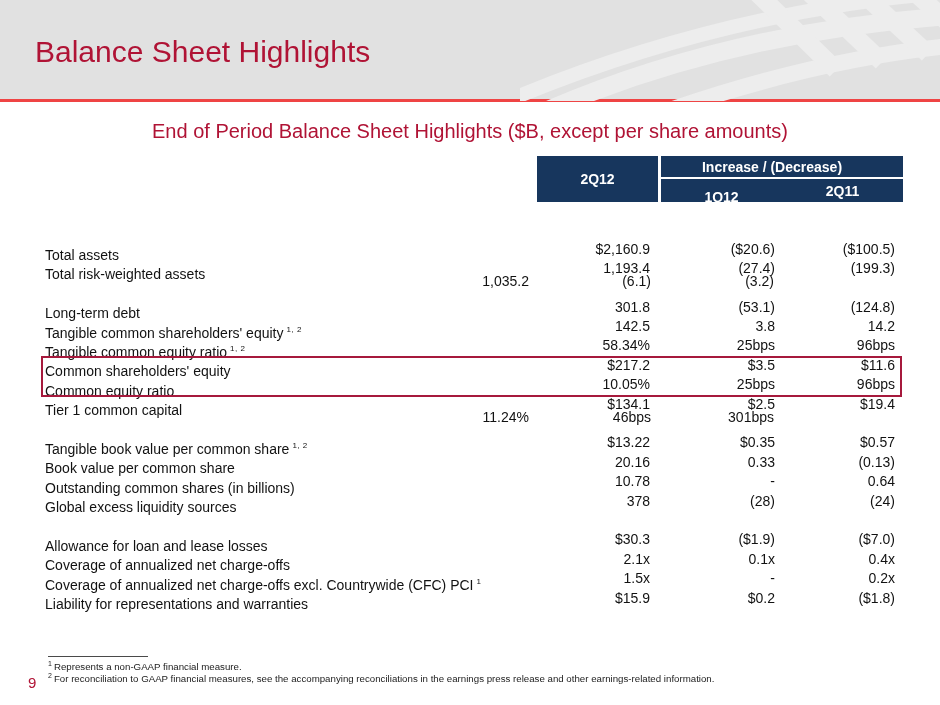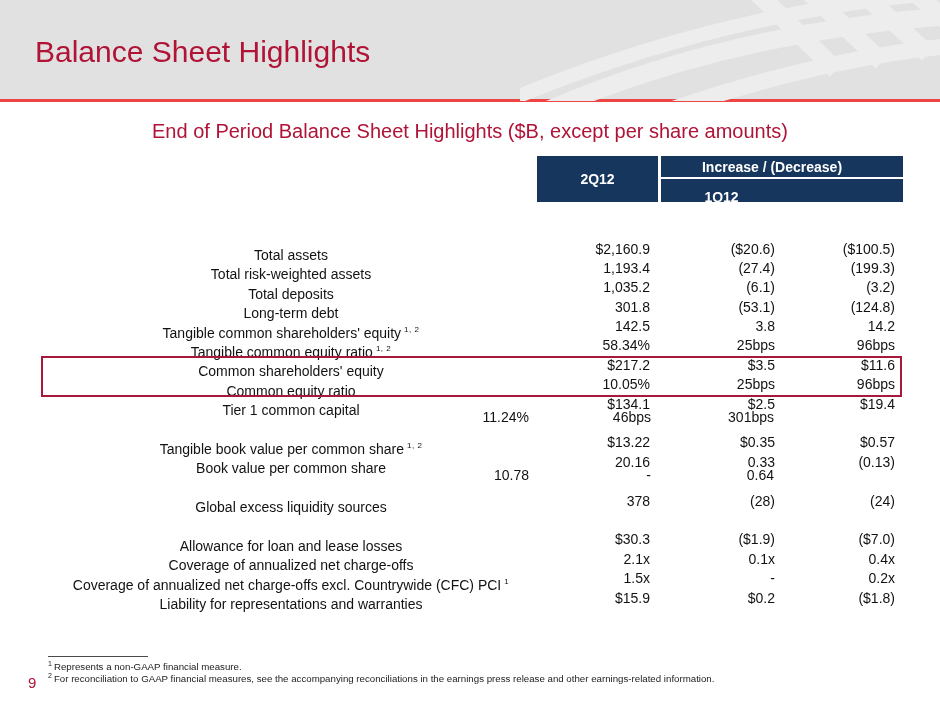--- a/index.html
+++ b/index.html
@@ -40,21 +40,21 @@
   
   .tbody{
     position:absolute;left:45px;top:203px;width:858px;
     font-size:14px;color:#121212;
   }
   .trow{
     display:grid;grid-template-columns:492px 121px 124px 121px;
     height:19.4px;align-items:center;
   }
   .trow.spacer{height:19.4px;}
-  .trow .lbl{text-align:center;white-space:nowrap;overflow:visible;margin-top:44px;}
+  .trow .lbl{text-align:left;white-space:nowrap;overflow:visible;margin-top:44px;}
   .trow .val{text-align:right;white-space:nowrap;margin-top:31px;}
   .trow .v2q12{padding-right:8px;}
   .trow .v1q12{padding-right:7px;}
   .trow .v2q11{padding-right:8px;}
   .trow sup{font-size:8px;line-height:0;margin-left:3px;letter-spacing:0.5px;}
   
   .highlight-box{
     position:absolute;left:41px;top:356px;width:861px;height:41px;
     border:2px solid #A6193C;box-sizing:border-box;background:transparent;
   }
@@ -89,37 +89,37 @@
   </div>
 
   <div class="subtitle">End of Period Balance Sheet Highlights ($B, except per share amounts)</div>
 
   <div class="thead">
     <div class="cell-2q12">2Q12</div>
     <div class="vline"></div>
     <div class="incdec">Increase / (Decrease)</div>
     <div class="hline"></div>
     <div class="sub-1q12">1Q12</div>
+    <div class="sub-2q11">2Q11</div>
   </div>
 
   <div class="tbody">
       <div class="trow">
       <div class="lbl"><span>Total assets</span></div>
       <div class="val v2q12">$2,160.9</div>
       <div class="val v1q12">($20.6)</div>
       <div class="val v2q11">($100.5)</div>
     </div>
       <div class="trow">
       <div class="lbl"><span>Total risk-weighted assets</span></div>
       <div class="val v2q12">1,193.4</div>
       <div class="val v1q12">(27.4)</div>
       <div class="val v2q11">(199.3)</div>
     </div>
       <div class="trow">
-      <div class="lbl"><span>Total deposits</span></div>
       <div class="val v2q12">1,035.2</div>
       <div class="val v1q12">(6.1)</div>
       <div class="val v2q11">(3.2)</div>
     </div>
       <div class="trow">
       <div class="lbl"><span>Long-term debt</span></div>
       <div class="val v2q12">301.8</div>
       <div class="val v1q12">(53.1)</div>
       <div class="val v2q11">(124.8)</div>
     </div>
@@ -164,20 +164,21 @@
       <div class="val v1q12">$0.35</div>
       <div class="val v2q11">$0.57</div>
     </div>
       <div class="trow">
       <div class="lbl"><span>Book value per common share</span></div>
       <div class="val v2q12">20.16</div>
       <div class="val v1q12">0.33</div>
       <div class="val v2q11">(0.13)</div>
     </div>
       <div class="trow">
+      <div class="lbl"><span>Outstanding common shares (in billions)</span></div>
       <div class="val v2q12">10.78</div>
       <div class="val v1q12">-</div>
       <div class="val v2q11">0.64</div>
     </div>
       <div class="trow">
       <div class="lbl"><span>Global excess liquidity sources</span></div>
       <div class="val v2q12">378</div>
       <div class="val v1q12">(28)</div>
       <div class="val v2q11">(24)</div>
     </div>

